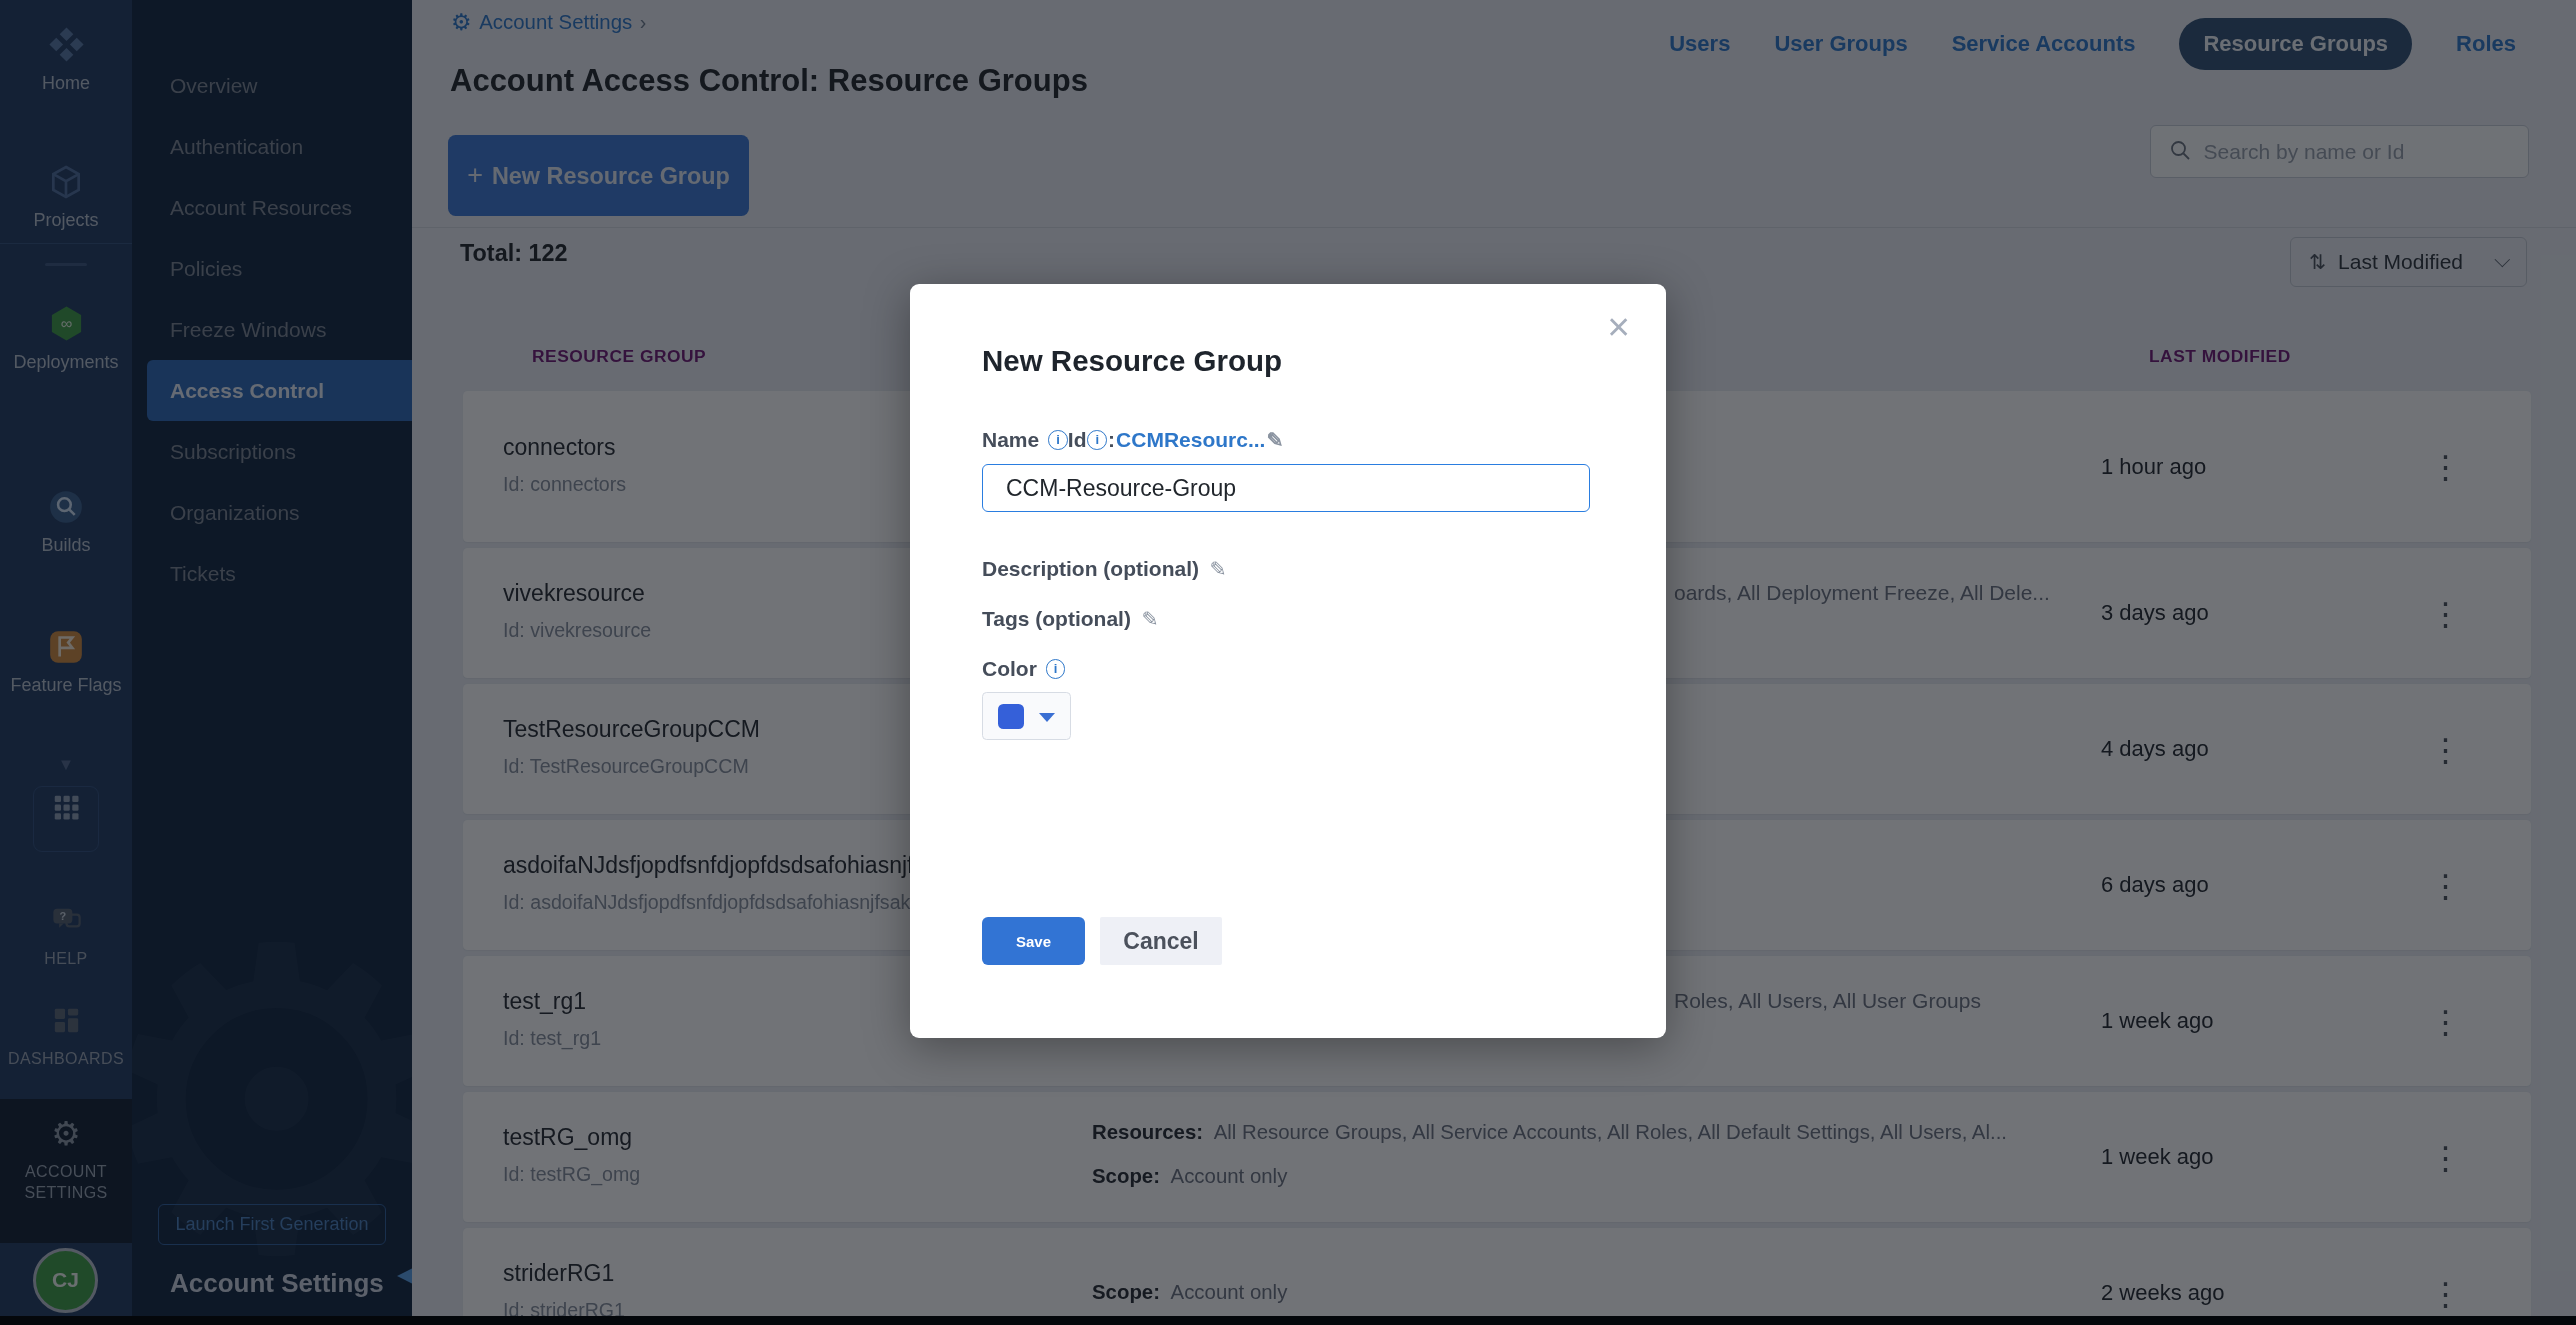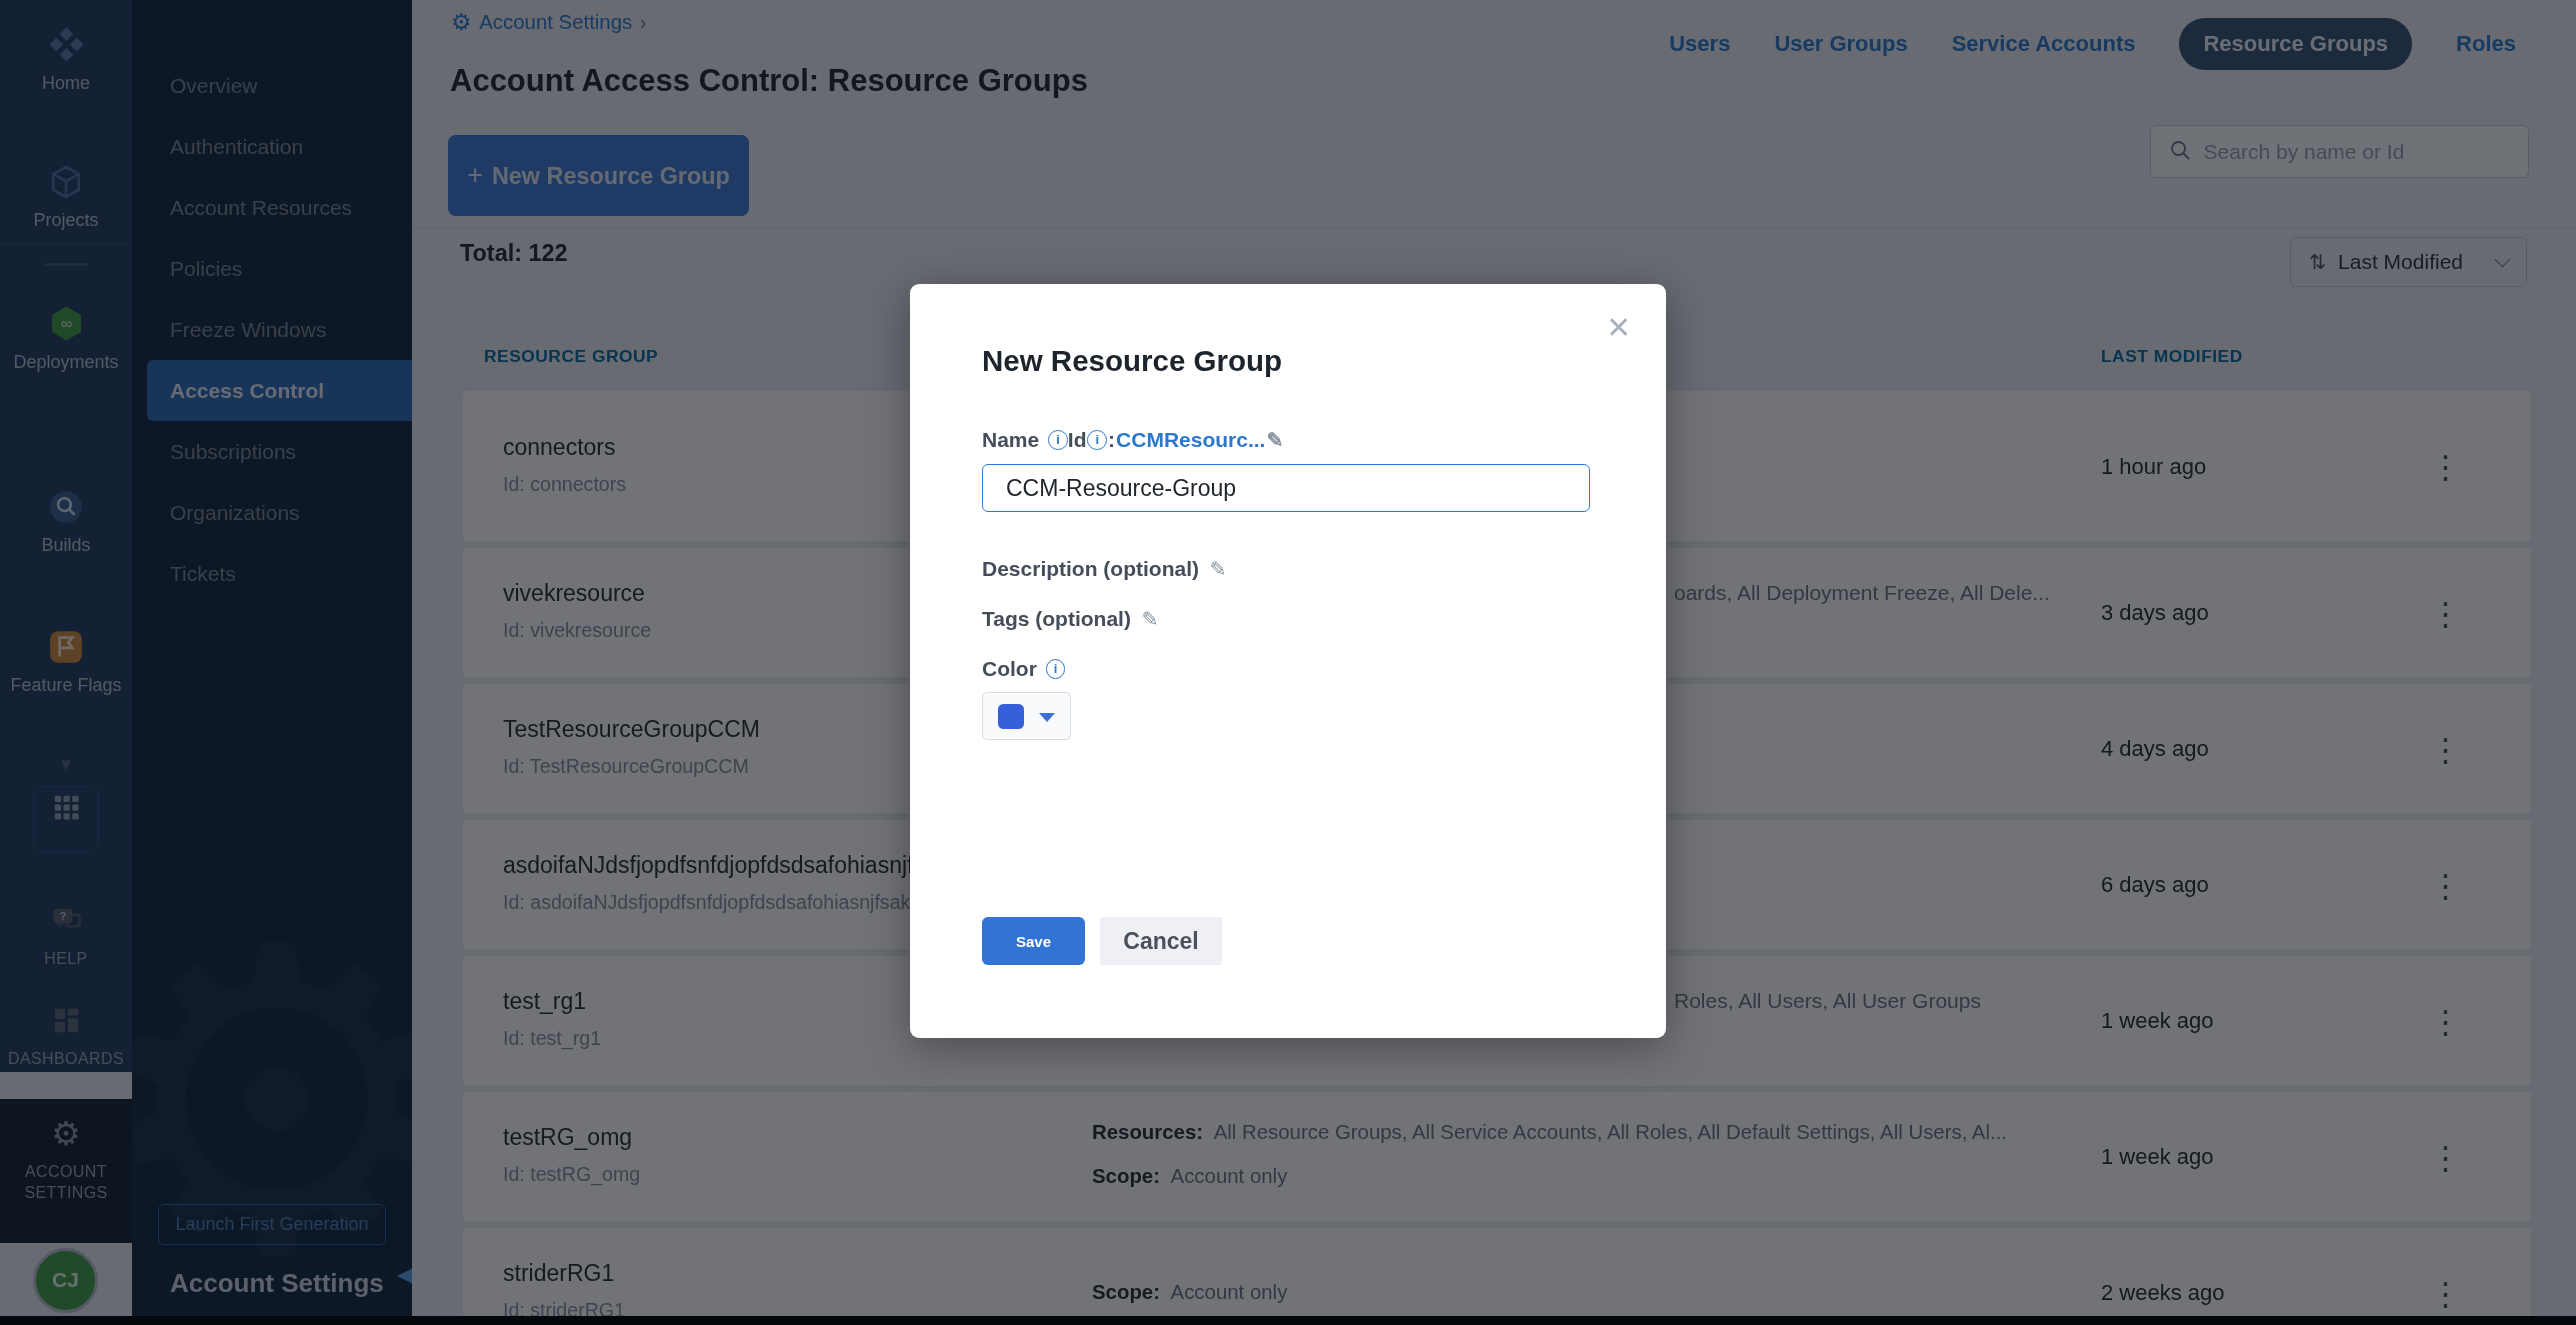--- a/index.html
+++ b/index.html
@@ -4,21 +4,21 @@
 <style>
   * { margin:0; padding:0; box-sizing:border-box; }
   html,body { width:2576px; height:1325px; }
   body {
     font-family:"Liberation Sans", sans-serif;
     position:relative; overflow:hidden; background:#e9edf3;
   }
 
   
   .module-sidebar {
-    position:absolute; left:0; top:0; width:132px; height:1072px;
+    position:absolute; left:0; top:0; width:132px; height:1325px;
     background:#223c63; z-index:10;
   }
   .mod-item { position:absolute; left:0; width:132px; text-align:center; color:#aeb9c8; }
   .mod-item .mi-icon { display:block; height:42px; line-height:42px; margin-bottom:7.6px; }
   .mod-item .mi-icon svg { vertical-align:middle; }
   .mod-item .mi-label { font-size:18px; color:#b6c0ce; }
   .mod-item.small .mi-label { font-size:16px; letter-spacing:0.4px; color:#9aa5b4; line-height:20.4px; }
   .mod-divider { position:absolute; left:0; top:243px; width:132px; height:0.8px; background:#33517d; }
   .mini-divider { position:absolute; left:45px; top:263px; width:42px; height:3px; border-radius:1.5px; background:#3c577e; }
   .mod-chevron { position:absolute; top:755px; width:132px; text-align:center; color:#51688c; font-size:16.6px; }
@@ -98,21 +98,21 @@
     display:flex; align-items:center; padding:0 18px; gap:12px; cursor:pointer;
   }
   .sort-glyph { font-size:20.4px; color:#4a515c; }
   .sort-label { font-size:21px; color:#2f353d; flex:1; }
   .chev-down {
     width:10.6px; height:10.6px; border-right:1.9px solid #5a626e; border-bottom:1.9px solid #5a626e;
     transform:rotate(45deg); margin-top:-4.5px;
   }
 
   .table-headers { position:absolute; left:51px; right:45px; top:346px; height:30px; }
-  .th { position:absolute; font-size:17.4px; font-weight:bold; color:#0369a1; letter-spacing:0.5px; }
+  .th { position:absolute; font-size:17.4px; font-weight:bold; color:#701a75; letter-spacing:0.5px;margin-left:48px; }
   .th.th-name { left:21px; }
   .th.th-modified { left:1638px; }
 
   .rows { position:absolute; left:51px; top:391px; width:2068px; }
   .row {
     position:relative; background:#ffffff; border-radius:4.5px; height:130px; margin-bottom:6px;
     box-shadow:0 0.8px 1.5px rgba(40,50,70,.06);
   }
   .row:first-child { height:151px; }
   .name-block { position:absolute; left:40px; top:50%; transform:translateY(-54%); max-width:499px; }

